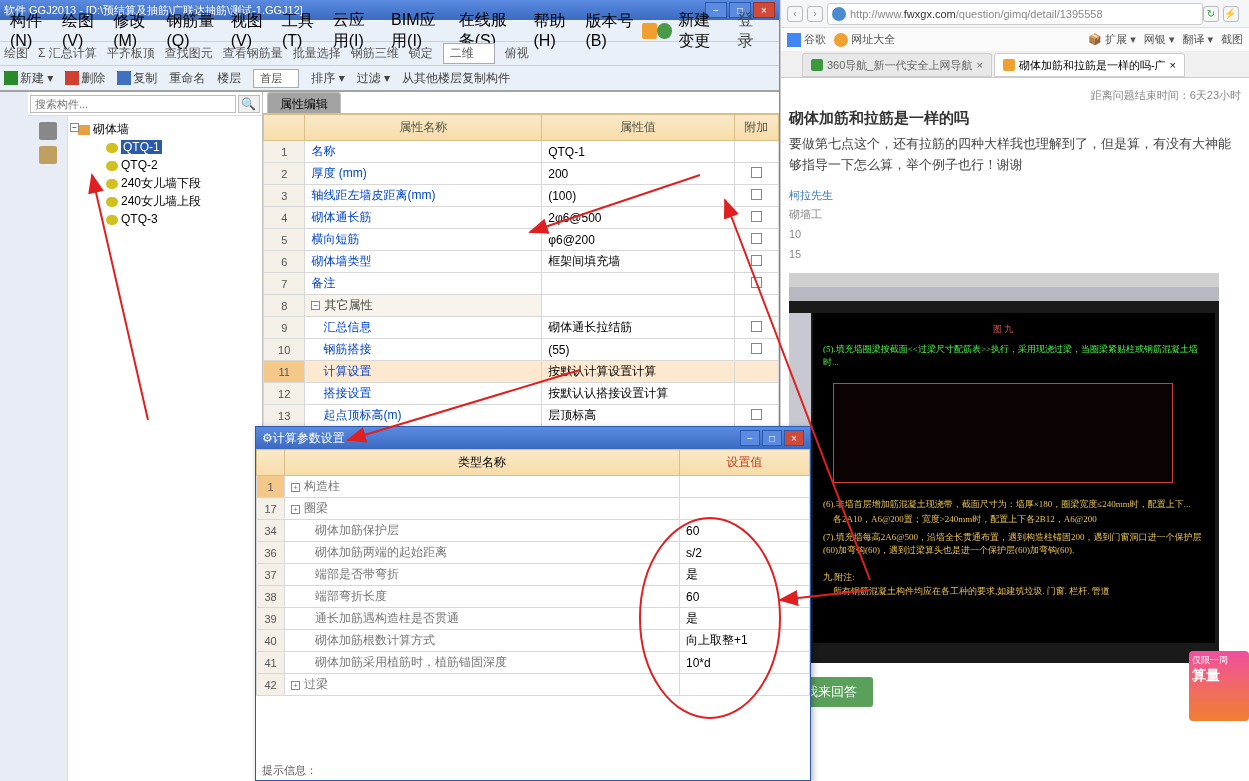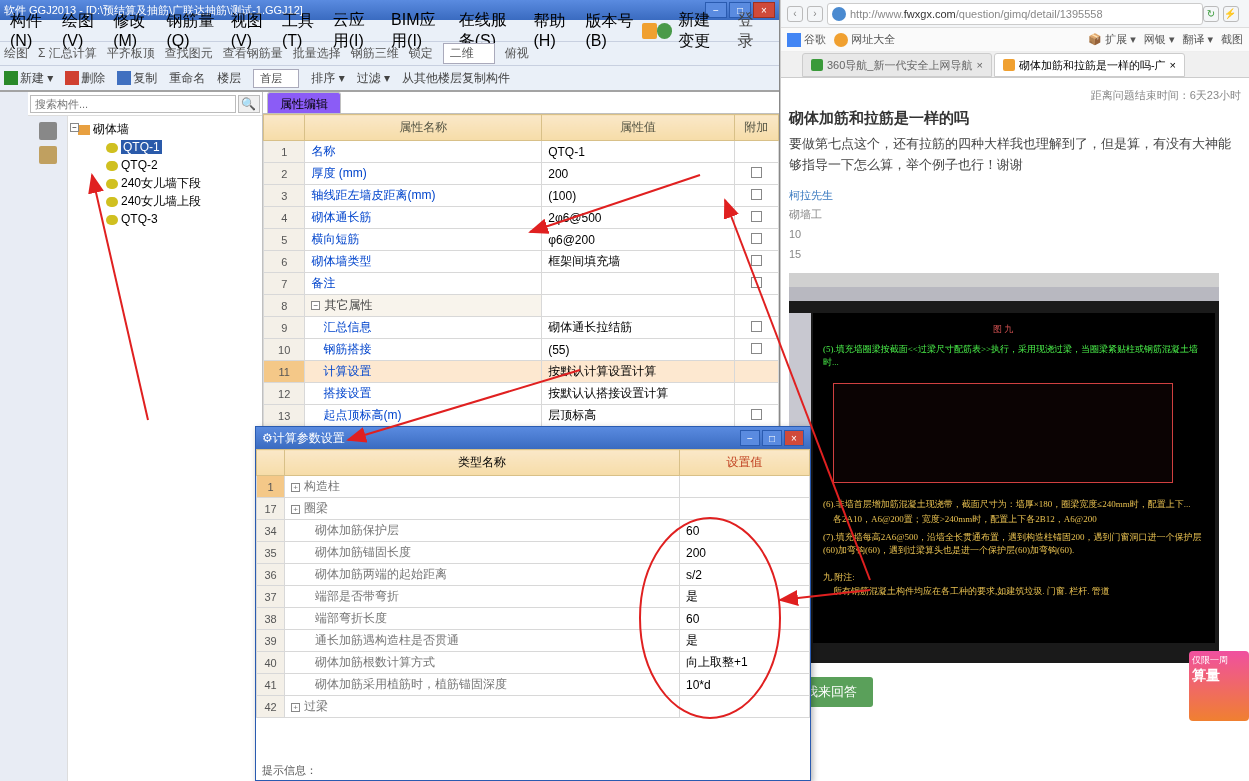--- a/index.html
+++ b/index.html
@@ -46,21 +46,21 @@
 .tree-node.root { padding-left: 8px; }
 .tree-node .expander { position: absolute; left: 0; top: 3px; width: 9px; height: 9px; border: 1px solid #888; font-size: 8px; text-align: center; line-height: 7px; background: #fff; }
 .tree-node .ticon { display: inline-block; width: 12px; height: 10px; background: #e8a040; margin-right: 3px; vertical-align: middle; }
 .tree-node .ticon.g { background: #d0c020; border-radius: 5px; }
 .tree-node.child { padding-left: 36px; }
 .tree-node.selected span.lbl { background: #2a5aaa; color: #fff; padding: 0 2px; }
 
 
 .prop-panel { flex: 1; background: #fff; }
 .prop-tab { height: 22px; border-bottom: 1px solid #c0c0c0; display: flex; }
-.prop-tab .tab { padding: 3px 12px; border: 1px solid #c0c0c0; border-bottom: none; background: #8b5cf6; font-size: 12px; border-radius: 3px 3px 0 0; margin-left: 4px; }
+.prop-tab .tab { padding: 3px 12px; border: 1px solid #c0c0c0; border-bottom: none; background: #a3a3a3; font-size: 12px; border-radius: 3px 3px 0 0; margin-left: 4px; }
 .prop-table { width: 100%; border-collapse: collapse; font-size: 12px; }
 .prop-table th { background: linear-gradient(#fae8c8, #f6dca8); border: 1px solid #d8c088; padding: 4px; font-weight: normal; color: #554; }
 .prop-table td { border: 1px solid #d8d8d8; padding: 2px 6px; height: 19px; }
 .prop-table td.rownum { background: #f4f0e8; text-align: center; width: 28px; color: #555; font-size: 11px; }
 .prop-table td.pname { color: #0044cc; width: 160px; }
 .prop-table td.pname.grp { color: #444; background: #f8f4ec; }
 .prop-table td.pval { width: 130px; }
 .prop-table td.pchk { text-align: center; width: 30px; }
 .prop-table td.pchk .cb { width: 11px; height: 11px; border: 1px solid #888; display: inline-block; background: #fff; }
 .prop-table tr.hl td { background: #fde8d0; }
@@ -352,25 +352,20 @@
           <td class="rn">17</td>
           <td class="tn"><span class="exp">+</span><span>圈梁</span></td>
           <td class="val"></td>
         </tr>
         <tr>
           <td class="rn">34</td>
           <td class="tn"><span>　　砌体加筋保护层</span></td>
           <td class="val">60</td>
         </tr>
         <tr>
-          <td class="rn">35</td>
-          <td class="tn"><span>　　砌体加筋锚固长度</span></td>
-          <td class="val">200</td>
-        </tr>
-        <tr>
           <td class="rn">36</td>
           <td class="tn"><span>　　砌体加筋两端的起始距离</span></td>
           <td class="val">s/2</td>
         </tr>
         <tr>
           <td class="rn">37</td>
           <td class="tn"><span>　　端部是否带弯折</span></td>
           <td class="val">是</td>
         </tr>
         <tr>

